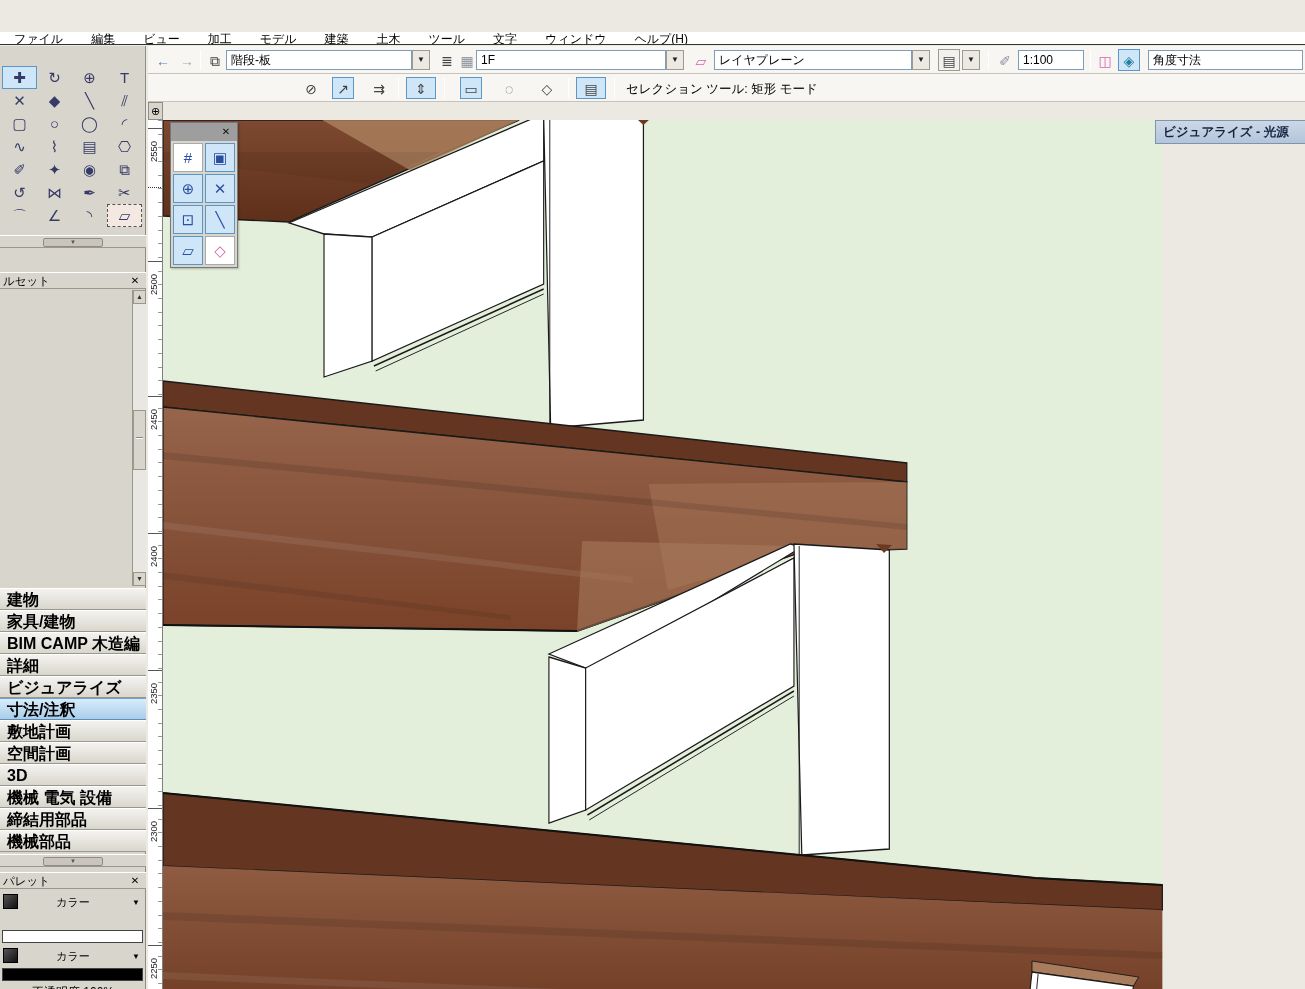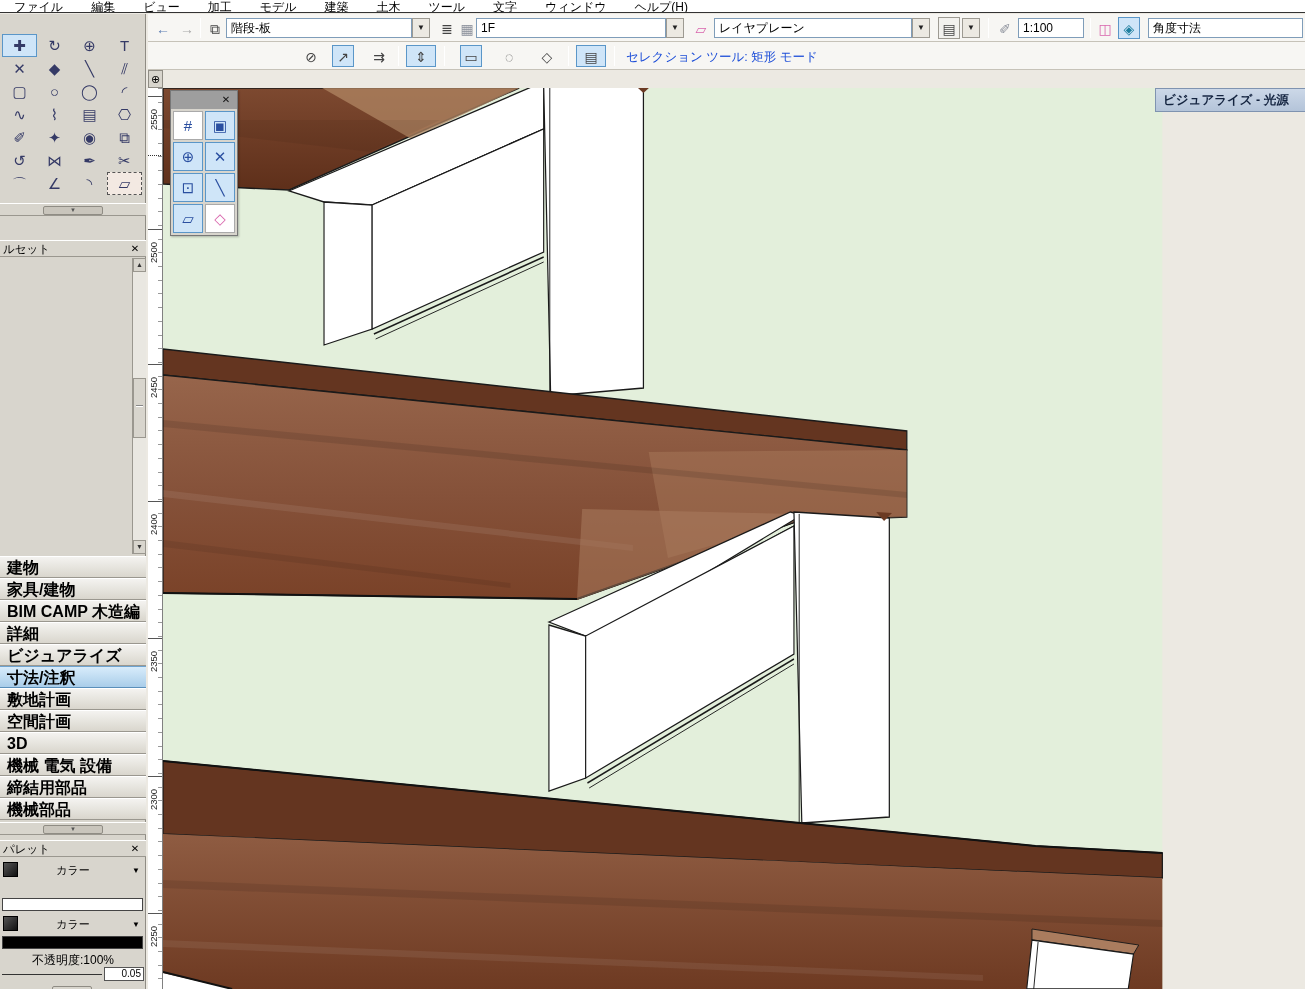--- a/index.html
+++ b/index.html
@@ -1,19 +1,19 @@
 <!DOCTYPE html>
 <html><head>
 <meta charset="utf-8">
 <style>
   * { margin:0; padding:0; box-sizing:border-box; }
   html,body { width:1305px; height:989px; overflow:hidden;
     font-family:"Liberation Sans","DejaVu Sans",sans-serif; font-size:12px;
     background:#ece9e2; color:#000; }
-  .abs { position:absolute; }
+  .abs { position:absolute;margin-top:32px; }
   #app { position:relative; width:1305px; height:989px; background:#ece9e2; }
 
   
   #menubar { left:0; top:0; width:1305px; height:13px; background:#ffffff;
     border-bottom:1px solid #333; overflow:hidden; white-space:nowrap; }
   #menubar .mi { display:inline-block; padding:0 14px; font-size:12px; line-height:18px;
     margin-top:-6px; }
 
   
   .tbar { background:#f7f6f3; border-bottom:1px solid #c6c2b8; }
@@ -21,21 +21,21 @@
   #toolbar2 { left:148px; top:42px; width:1157px; height:28px; }
   .tb-ic { position:absolute; top:3px; width:22px; height:22px; text-align:center;
     line-height:22px; font-size:14px; color:#444; border:1px solid transparent; }
   .tb-ic.sel { background:#cfe5f8; border:1px solid #5a96c8; }
   .tb-ic.wide { width:30px; }
   .vdiv { position:absolute; top:4px; width:1px; height:20px; background:#b9b5ab; border-right:1px solid #fff; }
   .field { position:absolute; top:4px; height:20px; background:#fff; border:1px solid #7f9db9;
     font-size:12px; line-height:18px; padding:0 4px; overflow:hidden; white-space:nowrap; }
   .dbtn { position:absolute; top:4px; width:18px; height:20px; background:#ece9e2;
     border:1px solid #9d9a92; text-align:center; line-height:18px; font-size:8px; color:#222; }
-  #mode-text { position:absolute; left:478px; top:7px; font-size:12.5px; color:#1d4ed8; }
+  #mode-text { position:absolute; left:478px; top:7px; font-size:12.5px; color:#000000; }
 
   
   #leftcol { left:0; top:14px; width:146px; height:975px; background:#d8d5cd; border-right:1px solid #8f8c84; }
   .ptitle { position:relative; height:17px; background:#d8d5cd; border-top:1px solid #fff;
     border-bottom:1px solid #9a978f; font-size:11.5px; line-height:16px; padding-left:3px; }
   .pclose { position:absolute; right:4px; top:1px; width:14px; height:14px; text-align:center;
     line-height:14px; font-size:10px; font-weight:bold; }
   #toolgrid { position:absolute; left:2px; top:20px; width:140px; display:grid;
     grid-template-columns:repeat(4,1fr); grid-auto-rows:23px; }
   .g-ic { text-align:center; line-height:22px; font-size:15px; color:#353a66; border:1px solid transparent; }

